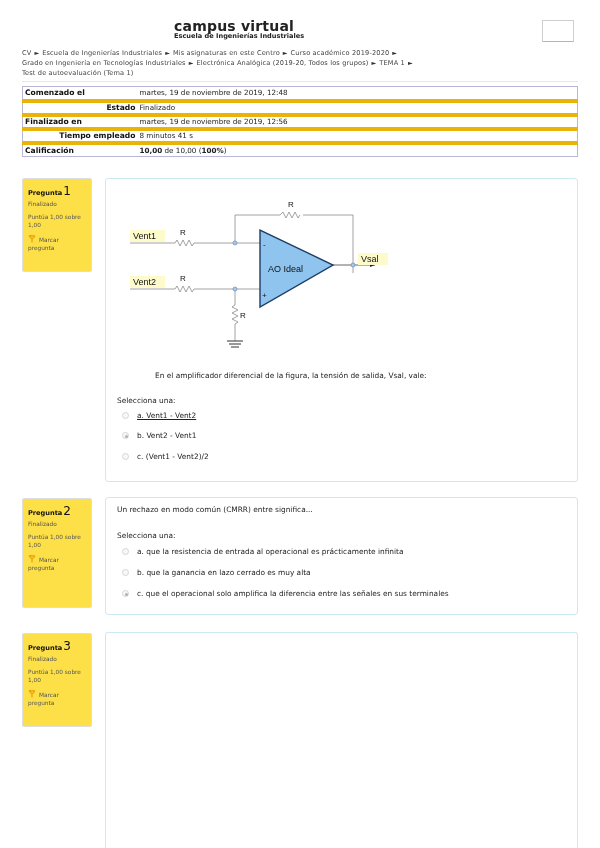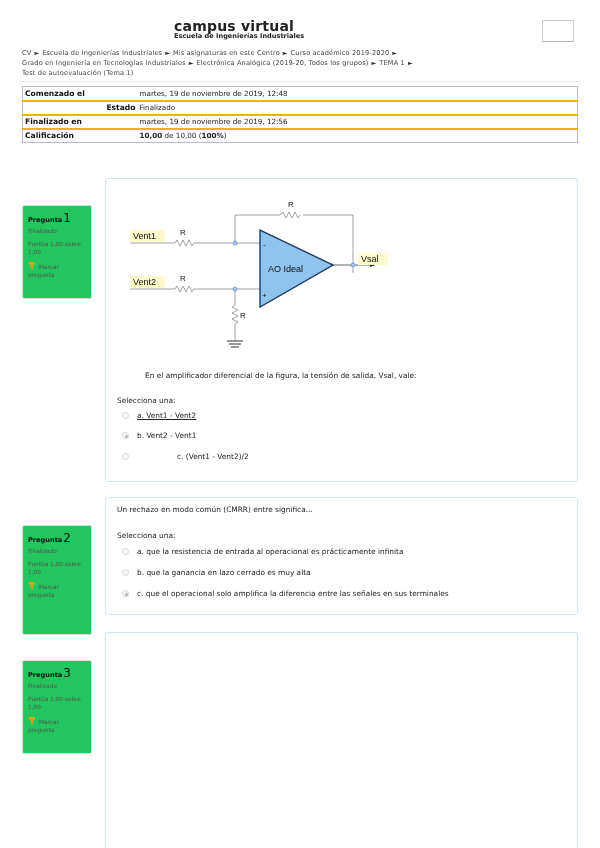--- a/index.html
+++ b/index.html
@@ -10,28 +10,28 @@
     .site-title { position: absolute; left: 174px; top: 18px; font-size: 14px; font-weight: bold; color: #222; letter-spacing: 0.2px; }
     .site-subtitle { position: absolute; left: 174px; top: 32px; font-size: 6.6px; font-weight: bold; color: #222; }
     .header-box { position: absolute; left: 542px; top: 20px; width: 32px; height: 22px; border: 1px solid #cfcfcf; border-bottom-color: #b5b5b5; background: #fff; border-radius: 1px; }
 
     .breadcrumb { position: absolute; left: 22px; top: 48px; width: 560px; font-size: 6.6px; color: #444; line-height: 10px; letter-spacing: 0.15px; }
     .breadcrumb .sep { font-size: 6px; margin: 0 3px; color: #333; }
     .crumb { color: #444; text-align: center; }
     .bc-divider { position: absolute; left: 22px; top: 81px; width: 556px; height: 1px; background: #e6e6e6; }
 
     .summary { position: absolute; left: 22px; top: 86px; width: 556px; border-collapse: collapse; border: 1px solid #b9b7d6; }
-    .summary td { border-top: 2px solid #eab308; height: 14px; font-size: 7.2px; padding: 0 2px; vertical-align: middle; }
+    .summary td { border-top: 4px solid #eab308; height: 14px; font-size: 7.2px; padding: 0 2px; vertical-align: middle; }
     .summary tr:first-child td { border-top: none; }
     .summary td.k { width: 115px; font-weight: bold; color: #111; font-size: 7.6px; }
     .summary td.k.right { text-align: right; }
     .summary td.v { font-family: "DejaVu Sans", sans-serif; color: #222; }
     .summary td.v b { font-weight: bold; }
 
-    .qinfo { position: absolute; left: 22px; width: 70px; border: 1px solid #dedede; border-radius: 2px; background: #22c55e; padding: 5px 5px 5px 5px; margin-top: 27px; }
+    .qinfo { position: absolute; left: 22px; width: 70px; border: 1px solid #dedede; border-radius: 2px; background: #fde047; padding: 5px 5px 5px 5px; }
     .qinfo .qno { font-size: 6.6px; font-weight: bold; color: #111; }
     .qinfo .qno .num { font-size: 12px; font-weight: normal; margin-left: 1px; }
     .qinfo .state { font-size: 5.8px; color: #555; margin-top: 3px; }
     .qinfo .grade { font-size: 5.8px; color: #555; margin-top: 6px; line-height: 8px; }
     .qinfo .flag { font-size: 5.8px; color: #555; margin-top: 6px; line-height: 8px; cursor: pointer; }
     .qinfo .flag .flag-icon { display: inline-block; width: 8px; height: 8px; vertical-align: -1px; margin-right: 3px; }
 
     .qcontent { position: absolute; left: 105px; width: 473px; border: 1px solid #cde9f3; border-radius: 3px; background: #fff; }
     .qtext { position: absolute; font-size: 7.4px; color: #222; white-space: nowrap; }
     .prompt { position: absolute; font-size: 7.4px; color: #222; }
@@ -63,20 +63,24 @@
     <td class="k">Comenzado el</td>
     <td class="v">martes, 19 de noviembre de 2019, 12:48</td>
   </tr>
   <tr>
     <td class="k right">Estado</td>
     <td class="v">Finalizado</td>
   </tr>
   <tr>
     <td class="k">Finalizado en</td>
     <td class="v">martes, 19 de noviembre de 2019, 12:56</td>
+  </tr>
+  <tr>
+    <td class="k right">Tiempo empleado</td>
+    <td class="v">8 minutos 41 s</td>
   </tr>
   <tr>
     <td class="k">Calificación</td>
     <td class="v"><b>10,00</b><span> de 10,00 (</span><b>100%</b><span>)</span></td>
   </tr>
 </tbody>
   </table>
 
 <div class="qinfo" style="top:178px; height:94px;">
   <div class="qno"><span>Pregunta</span><span class="num">1</span></div>
@@ -137,31 +141,31 @@
     <text x="148" y="87">AO Ideal</text>
     <text x="168" y="22" font-size="8">R</text>
     <text x="60" y="50" font-size="8">R</text>
     <text x="60" y="96" font-size="8">R</text>
     <text x="120" y="133" font-size="8">R</text>
     <text x="143" y="62" font-size="8">-</text>
     <text x="142" y="113" font-size="8">+</text>
   </g>
 </svg>
 
-<div class="qtext" style="left:117px; top:371px;padding-left:28px;">En el amplificador diferencial de la figura, la tensión de salida, Vsal, vale:</div>
+<div class="qtext" style="left:127px; top:371px;padding-left:28px;">En el amplificador diferencial de la figura, la tensión de salida, Vsal, vale:</div>
 <div class="prompt" style="left:117px; top:396px;">Selecciona una:</div>
 <div class="answer" style="left:122px; top:411px;text-decoration:underline;">
   <span class="radio"></span>
     <span>a. Vent1 - Vent2</span>
 </div>
 <div class="answer" style="left:122px; top:431px;">
   <span class="radio checked"></span>
     <span>b. Vent2 - Vent1</span>
 </div>
-<div class="answer" style="left:122px; top:452px;gap:40px;">
+<div class="answer" style="left:122px; top:452px;">
   <span class="radio"></span>
     <span>c. (Vent1 - Vent2)/2</span>
 </div>
 
 <div class="qinfo" style="top:498px; height:110px;">
   <div class="qno"><span>Pregunta</span><span class="num">2</span></div>
   <div class="state">Finalizado</div>
   <div class="grade">Puntúa 1,00 sobre 1,00</div>
   <div class="flag">
     <span class="flag-icon"><svg width="8" height="8" viewBox="0 0 8 8">

